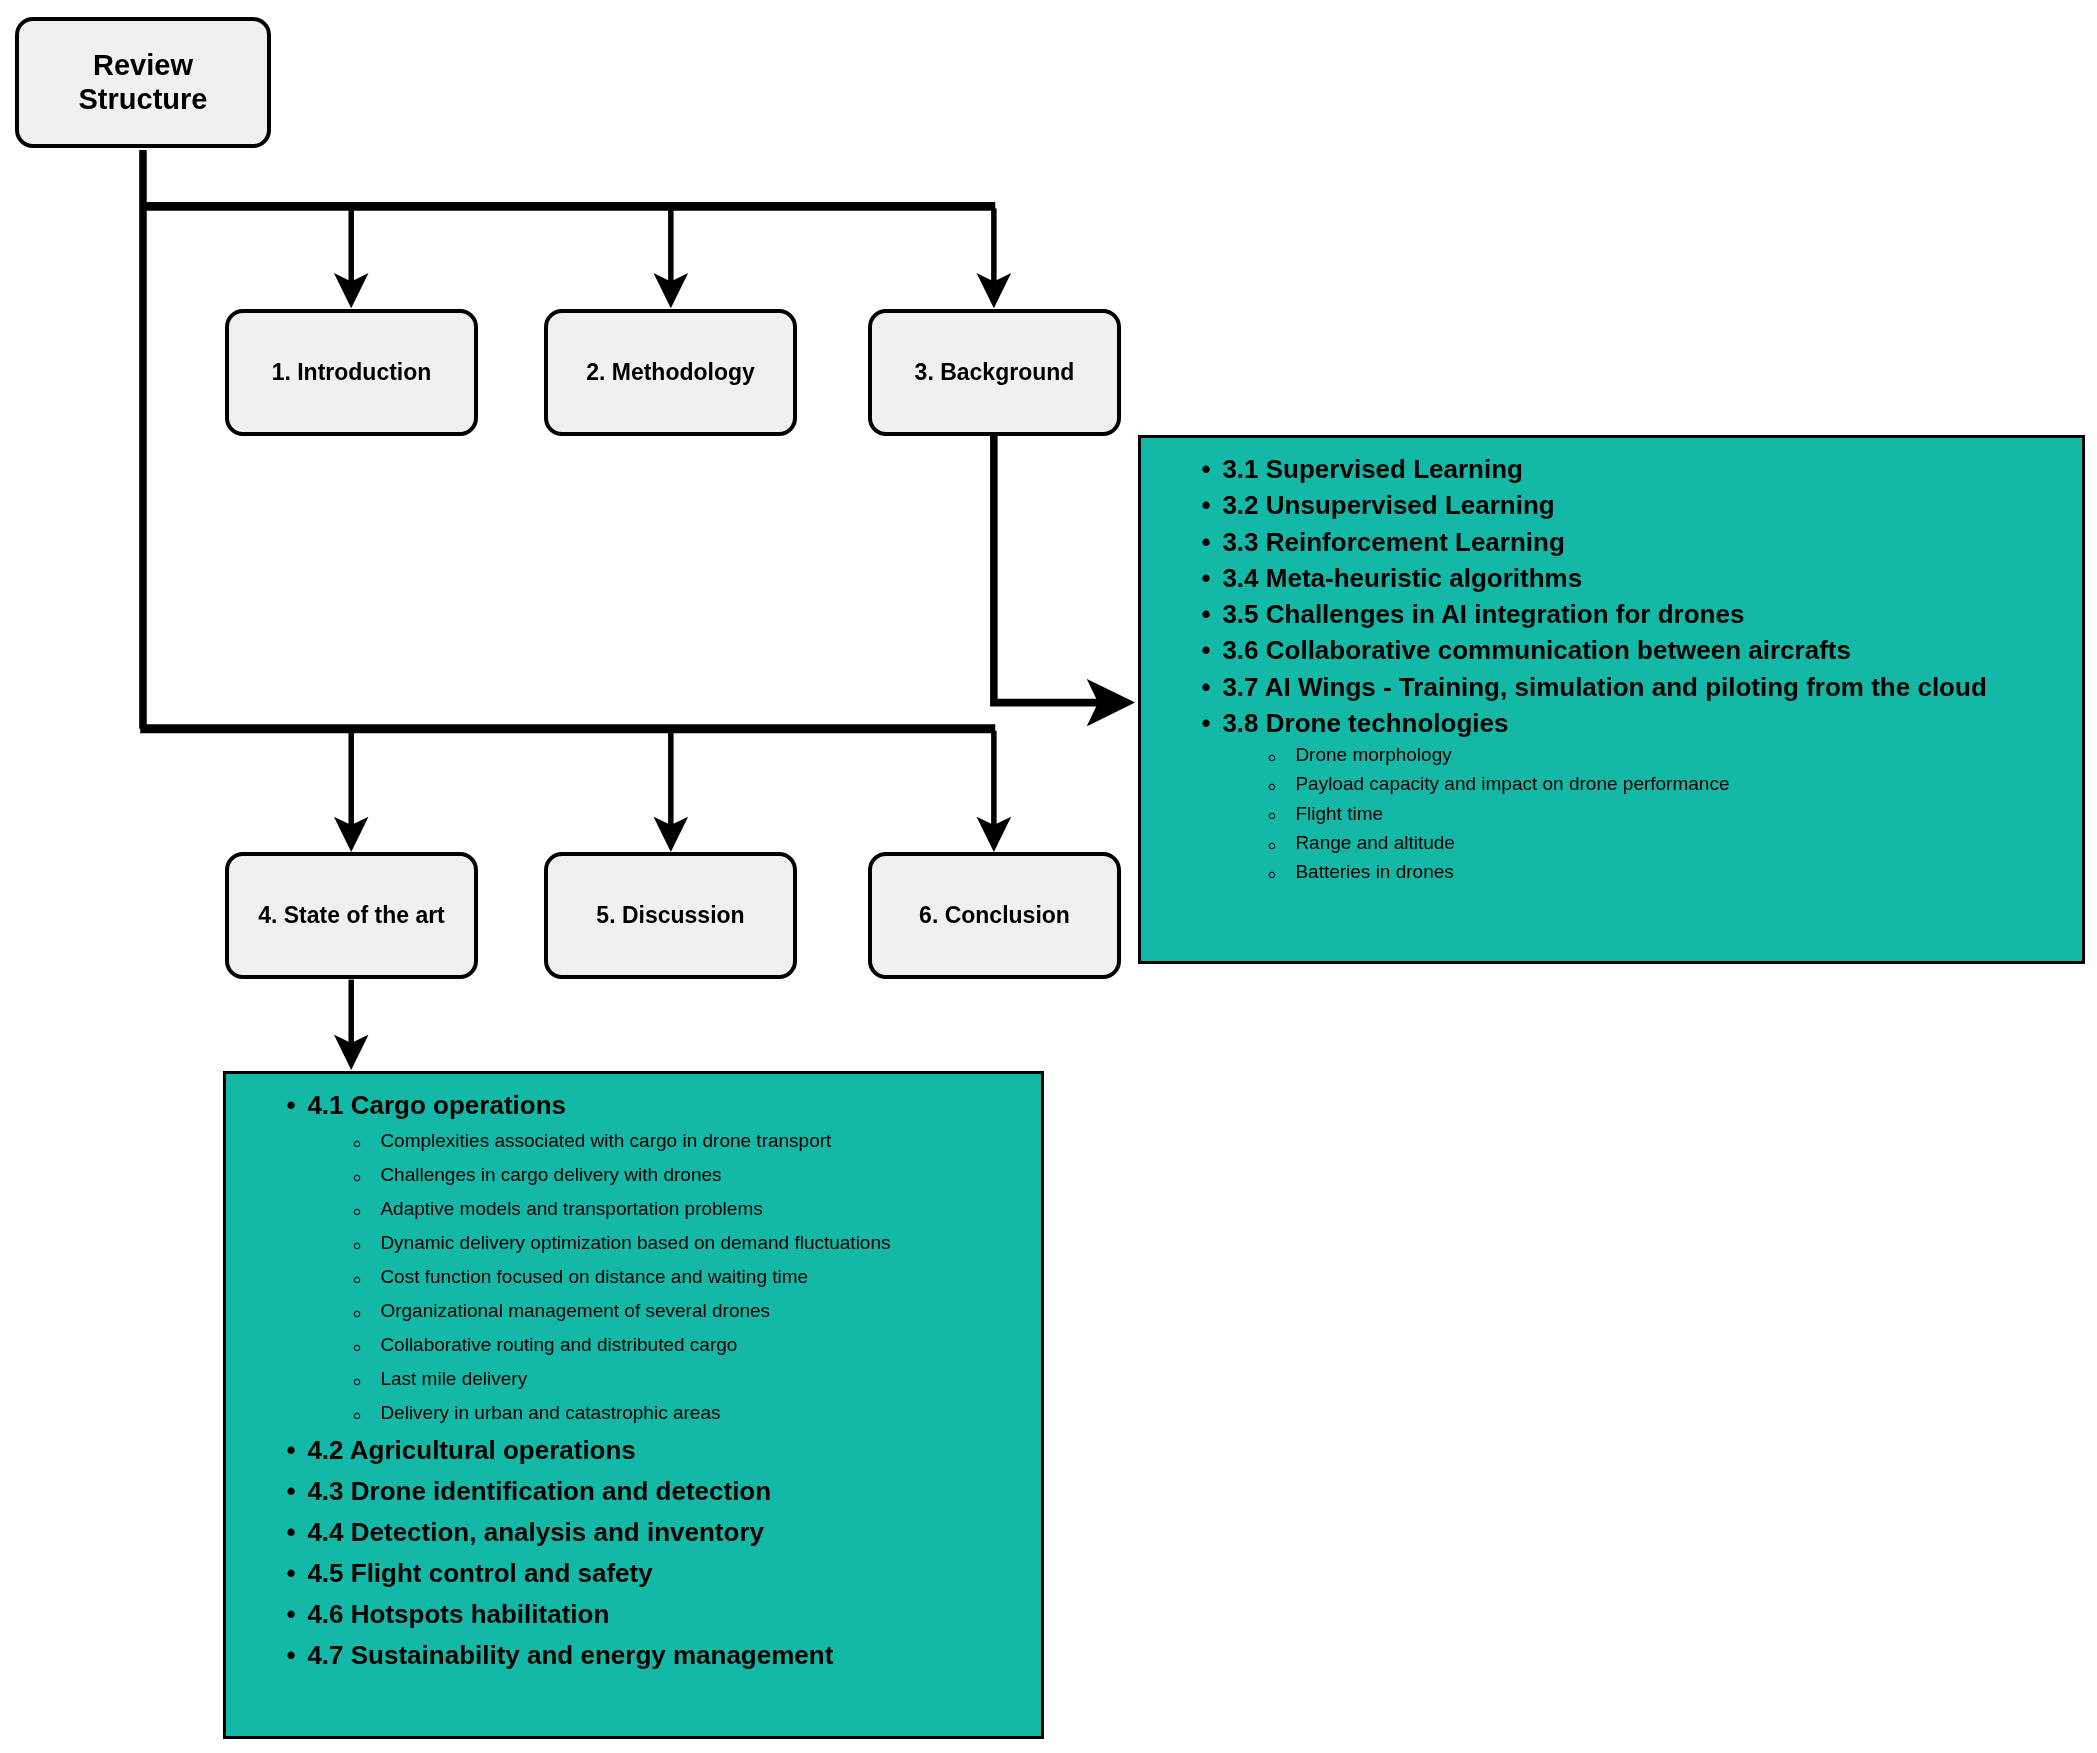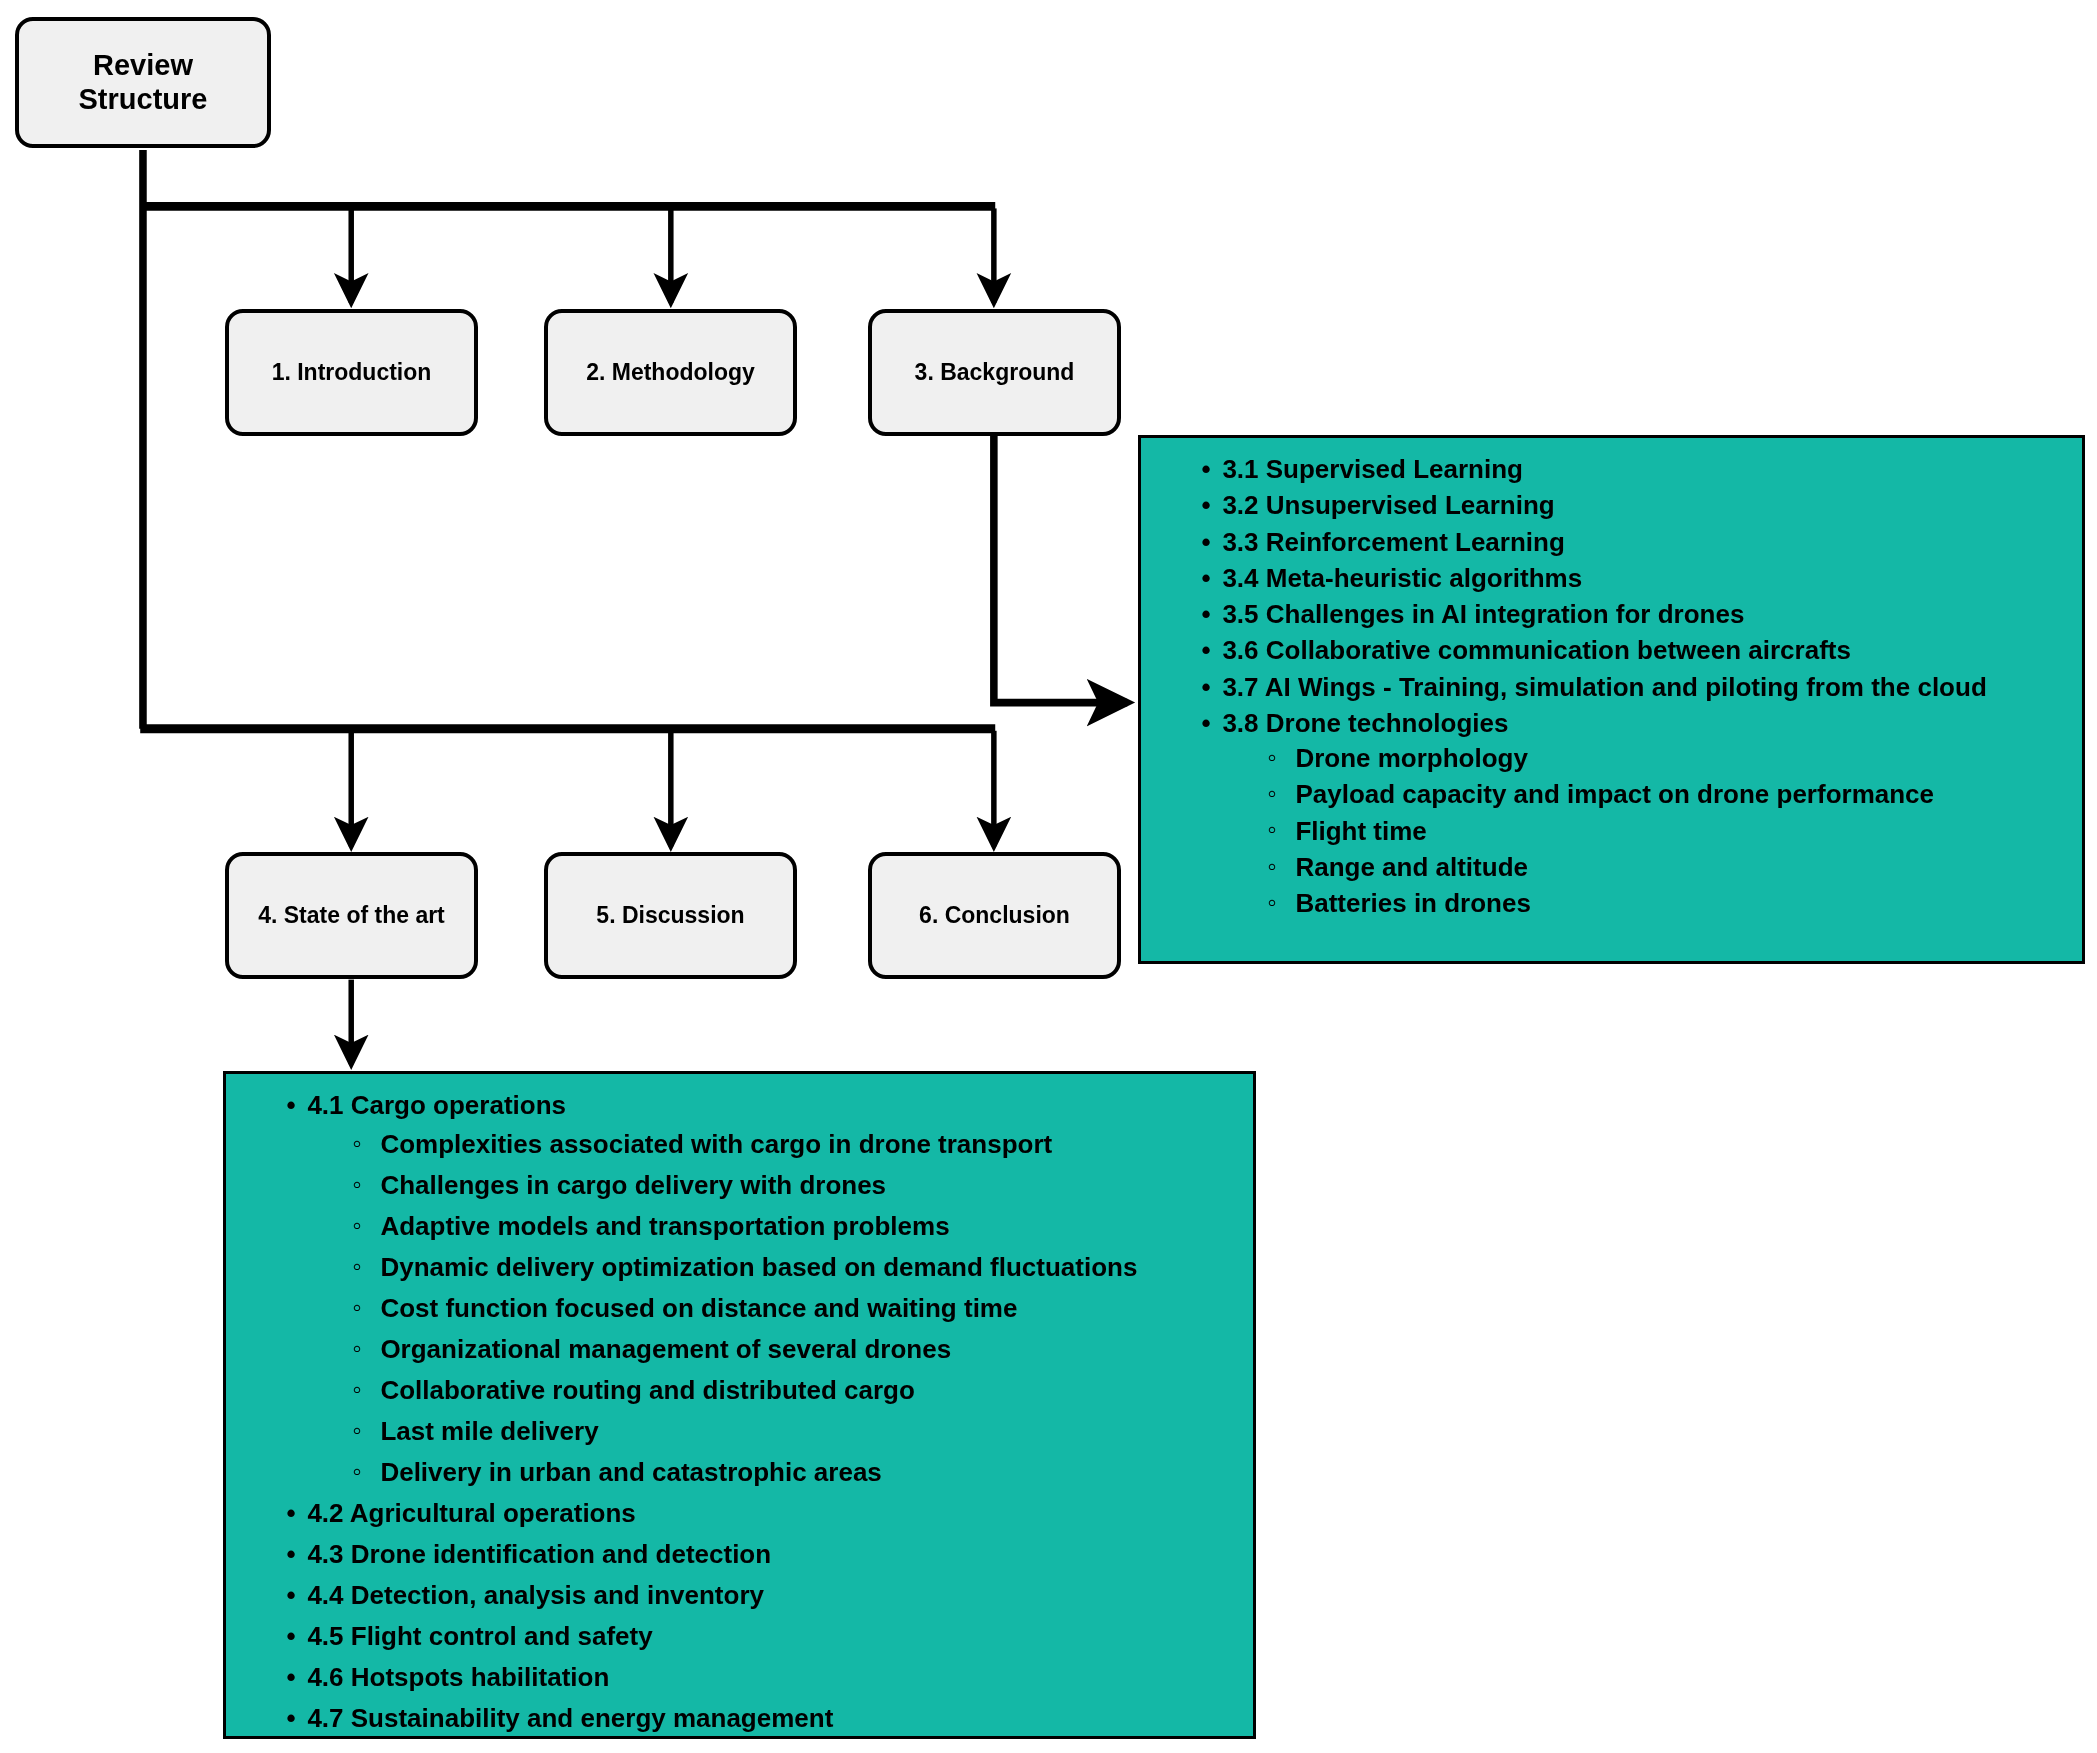--- a/index.html
+++ b/index.html
@@ -75,21 +75,21 @@
   .panel-sec3 {
     left: 1138px;
     top: 435px;
     width: 947px;
     height: 529px;
     padding: 18px 12.4px 12.4px 12.4px;
   }
   .panel-sec4 {
     left: 223px;
     top: 1071px;
-    width: 1033px;
+    width: 821px;
     height: 668px;
     padding: 18px 12.4px 13.7px 12.4px;
   }
 
   ul.lvl1 {
     list-style: none;
     margin: 0;
     padding: 0;
   }
   ul.lvl1 > li {
@@ -107,22 +107,22 @@
     font-size: 26px;
     line-height: 1.0;
   }
   ul.lvl2 {
     list-style: none;
     margin: 9px 0 0 0;
     padding: 0;
   }
   ul.lvl2 > li {
     position: relative;
-    font-size: 26px;
-    font-weight: bold;
+    font-size: 19px;
+    font-weight: normal;
     line-height: 1.0;
     padding: 0 0 0 73px;
     margin: 0 0 10.3px 0;
   }
   ul.lvl2 > li::before {
     content: "\25E6";
     position: absolute;
     left: 45px;
     top: -1.4px;
     font-size: 26px;

